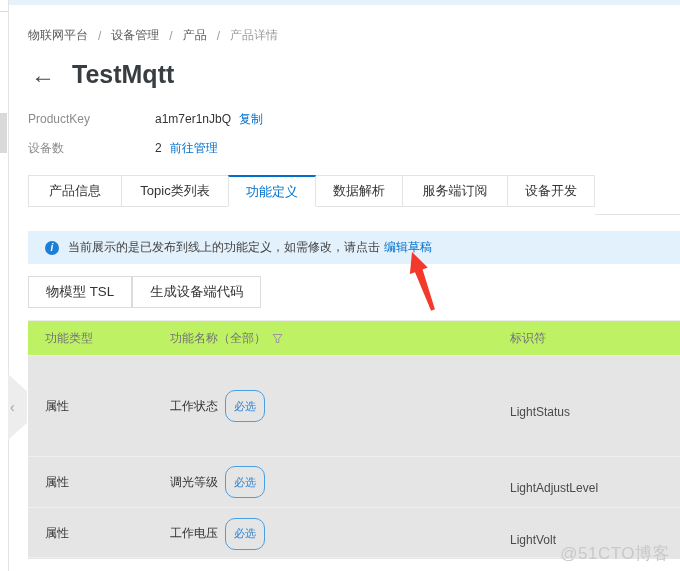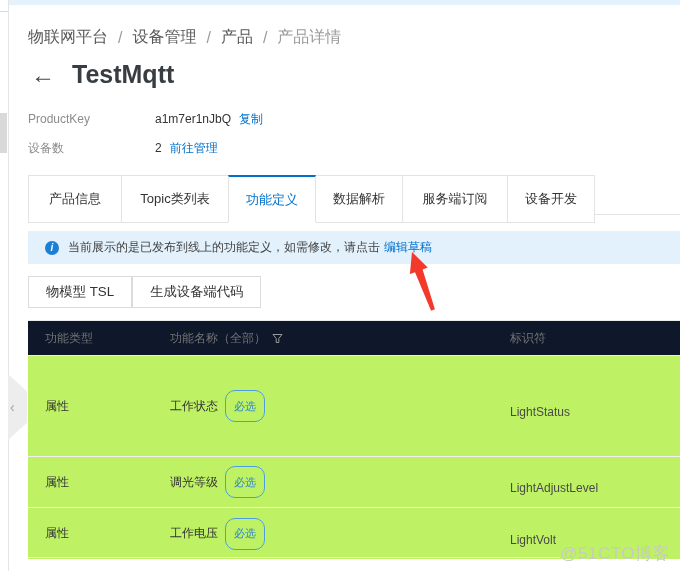--- a/index.html
+++ b/index.html
@@ -10,42 +10,42 @@
   .left-strip { position:absolute; left:0; top:0; width:9px; height:571px; background:#fff; border-right:1px solid #e4e4e4; }
   .left-tick { position:absolute; left:0; top:11px; width:8px; height:1px; background:#dadada; }
   .scroll-thumb { position:absolute; left:0; top:113px; width:7px; height:40px; background:#d9d9d9; }
   .collapse-handle { position:absolute; left:8px; top:374px; width:19px; height:66px; background:#ededed;
     clip-path:polygon(0 0,100% 26%,100% 74%,0 100%); display:flex; align-items:center; z-index:3; cursor:pointer; }
   .collapse-handle span { color:#a3a3a3; font-size:14px; line-height:1; margin-left:2px; }
 
   .top-strip { position:absolute; left:9px; top:0; width:671px; height:5px; background:#e4f2fd; }
 
   
-  .breadcrumb { position:absolute; left:28px; top:27px; font-size:16px; color:#595959; display:flex; align-items:center; }
+  .breadcrumb { position:absolute; left:28px; top:27px; font-size:12px; color:#595959; display:flex; align-items:center; }
   .breadcrumb .sep { color:#9b9b9b; margin:0 10px; }
   .breadcrumb .crumb { color:#595959; cursor:pointer; }
   .breadcrumb .current { color:#9b9b9b; }
 
   
   .title-row { position:absolute; left:31px; top:60px; display:flex; align-items:center; }
   .back-arrow { font-size:24px; color:#40464b; cursor:pointer; line-height:1; }
   .page-title { font-size:25px; font-weight:700; color:#373d41; margin-left:17px;text-align:center; }
 
   
   .meta { position:absolute; left:28px; top:109px; font-size:12px; }
   .meta-row { display:flex; align-items:center; height:20px; }
   .meta-row + .meta-row { margin-top:9px; }
   .meta-label { width:127px; color:#8c8c8c; }
   .meta-value { color:#333; }
   .meta-link { color:#0070cc; margin-left:8px; cursor:pointer; text-decoration:none; }
 
   
   .tabs { position:absolute; left:28px; top:175px; right:0; height:40px; display:flex; font-size:13px; color:#333; }
   .tab { border:1px solid #e3e3e3; background:#fff; display:flex; align-items:center; justify-content:center;
-    height:48px; cursor:pointer; }
+    height:32px; cursor:pointer; }
   .tab + .tab { margin-left:-1px; }
   .tab.active { border-top:2px solid #0070cc; border-bottom:1px solid #fff; color:#0070cc; z-index:2; }
   .tab-filler { flex:1; height:40px; border-bottom:1px solid #e3e3e3; }
 
   
   .banner { position:absolute; left:28px; top:231px; right:0; height:33px; background:#e3f1fc;
     display:flex; align-items:center; padding-left:17px; font-size:12px; color:#404040; }
   .info-icon { width:14px; height:14px; border-radius:50%; background:#1b7fd4; color:#fff; font-size:10px;
     font-weight:700; display:flex; align-items:center; justify-content:center; flex:0 0 auto; font-style:italic; }
   .banner-text { margin-left:9px; }
@@ -53,30 +53,30 @@
 
   
   .toolbar { position:absolute; left:28px; top:276px; display:flex; font-size:12.5px; }
   .btn { height:32px; border:1px solid #dcdcdc; background:#fff; padding:0 17px; display:flex;
     align-items:center; color:#333; cursor:pointer; }
 
   
   .anno-arrow { position:absolute; left:396px; top:244px; z-index:5; pointer-events:none; }
 
   
-  .thead { position:absolute; left:28px; top:320px; right:0; height:36px; background:#0f172a;
+  .thead { position:absolute; left:28px; top:320px; right:0; height:36px; background:#bef264;
     border-top:1px solid #ececec; border-bottom:1px solid #ececec; display:flex; align-items:center;
     font-size:12px; color:#737373; }
   .col-type { width:142px; padding-left:17px; }
   .col-name { width:340px; display:flex; align-items:center; }
   .col-id { flex:1; }
   .filter-icon { margin-left:6px; display:inline-flex; cursor:pointer; }
 
   .tbody { position:absolute; left:28px; top:356px; right:0; }
-  .trow { display:flex; align-items:center; border-bottom:1px solid #efefef; font-size:12px; color:#333; background:#bef264; }
+  .trow { display:flex; align-items:center; border-bottom:1px solid #efefef; font-size:12px; color:#333; background:#e5e5e5; }
   .trow.tall { height:101px; }
   .trow.short { height:51px; }
   .trow:last-child { border-bottom:none; }
   .last-divider { position:absolute; left:28px; top:557px; width:532px; height:1px; background:#efefef; }
   .name-wrap { display:flex; align-items:center; }
   .badge { display:inline-flex; align-items:center; height:32px; padding:0 8px; margin-left:7px;
     border:1px solid #4b9fe0; border-radius:10px; color:#2e82cf; font-size:11px; cursor:pointer; }
   .id-text { color:#4a4a4a;margin-top:12px; }
 
   .watermark { position:absolute; right:10px; top:542px; font-size:17px; color:#c9c9c9; letter-spacing:0.5px; }

